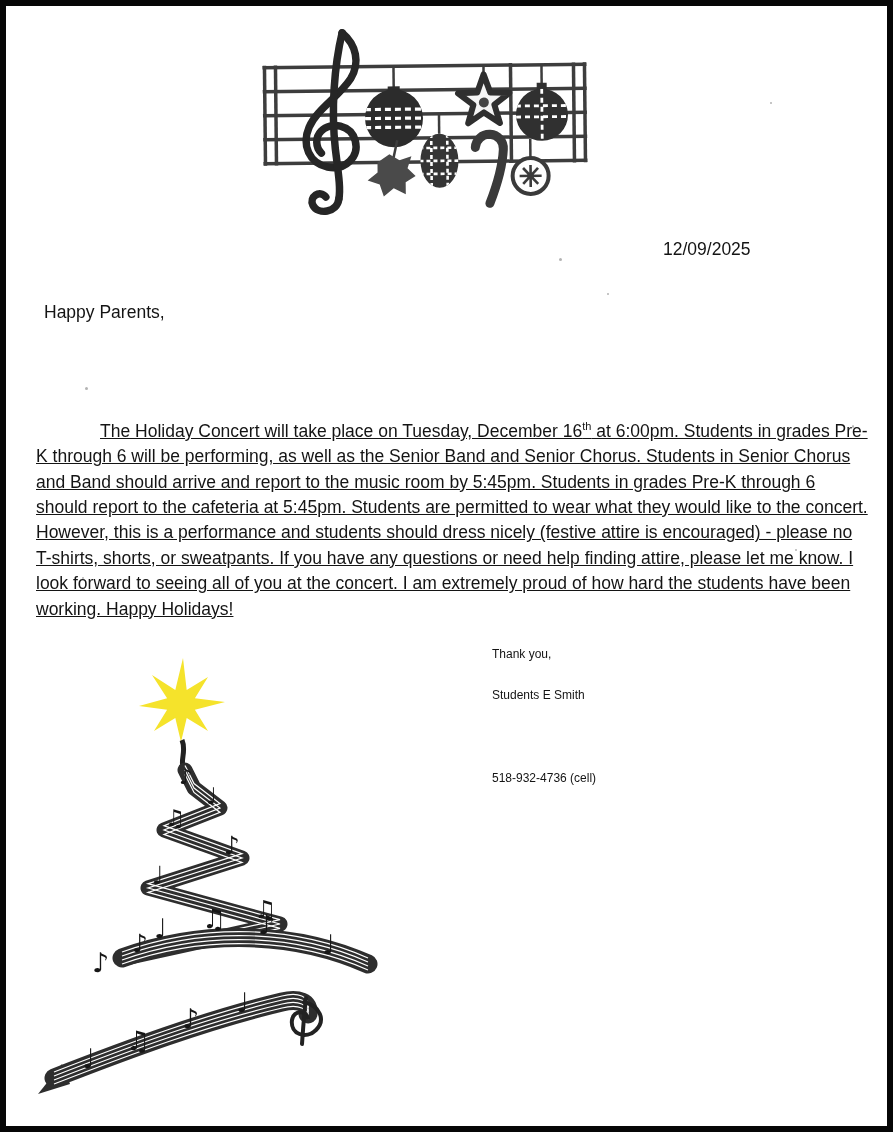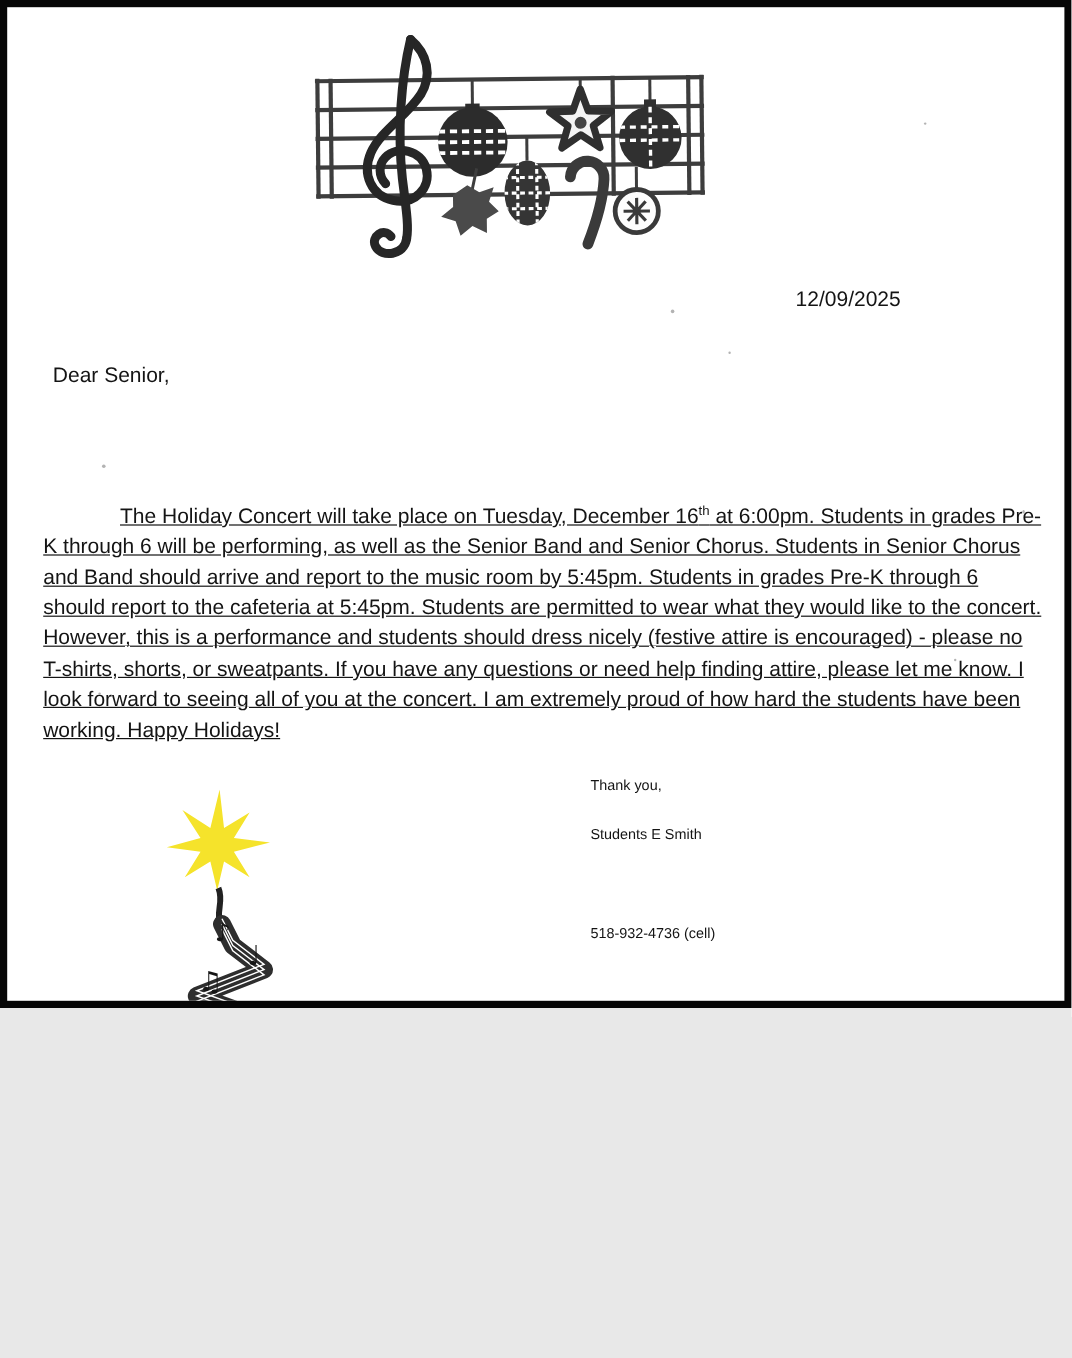--- a/index.html
+++ b/index.html
@@ -1,18 +1,18 @@
 <!DOCTYPE html>
 <html><head>
 <meta charset="utf-8">
 <style>
   html,body{margin:0;padding:0;background:#e8e8e8;}
   .page{
     position:relative;
-    width:893px;height:840px;
+    width:893px;height:1132px;
     box-sizing:border-box;
     background:#ffffff;
     border:6px solid #060606;
     overflow:hidden;
     font-family:"Liberation Sans", sans-serif;
     color:#141414;
   }
   .abs{position:absolute;}
   .txt{font-size:17.5px;line-height:25.4px;white-space:pre;}
   .date{left:657px;top:231px;}
@@ -129,21 +129,21 @@
         <line x1="271" y1="150" x2="271" y2="172"></line>
         <line x1="263.5" y1="153" x2="278.5" y2="169"></line>
         <line x1="278.5" y1="153" x2="263.5" y2="169"></line>
       </g>
       <circle cx="271" cy="161" r="3.4" fill="#3a3a3a"></circle>
     </g>
   </svg>
 
   <div class="abs txt date">12/09/2025</div>
 
-  <div class="abs txt salutation">Dear Senior,</div>
+  <div class="abs txt salutation">Happy Parents,</div>
 
   <p class="abs body-par"><span>The Holiday Concert will take place on Tuesday, December 16</span><sup style="font-size:11px;">th</sup><span> at 6:00pm. Students in grades Pre-K through 6 will be performing, as well as the Senior Band and Senior Chorus. Students in Senior Chorus and Band should arrive and report to the music room by 5:45pm. Students in grades Pre-K through 6 should report to the cafeteria at 5:45pm. Students are permitted to wear what they would like to the concert. However, this is a performance and students should dress nicely (festive attire is encouraged) - please no T-shirts, shorts, or sweatpants. If you have any questions or need help finding attire, please let me know. I look forward to seeing all of you at the concert. I am extremely proud of how hard the students have been working. Happy Holidays!</span></p>
 
   <div class="abs txt closing-line c1">Thank you,</div>
   <div class="abs txt closing-line c2">Students E Smith</div>
   <div class="abs txt closing-line c4">518-932-4736 (cell)</div>
 
   <svg class="abs tree-art" viewBox="0 0 356 452">
     <defs>
       <path id="zig" d="M 149 112 L 158 130 L 184 150 L 128 172 L 206 200 L 112 230 L 244 266 L 90 300"></path>

